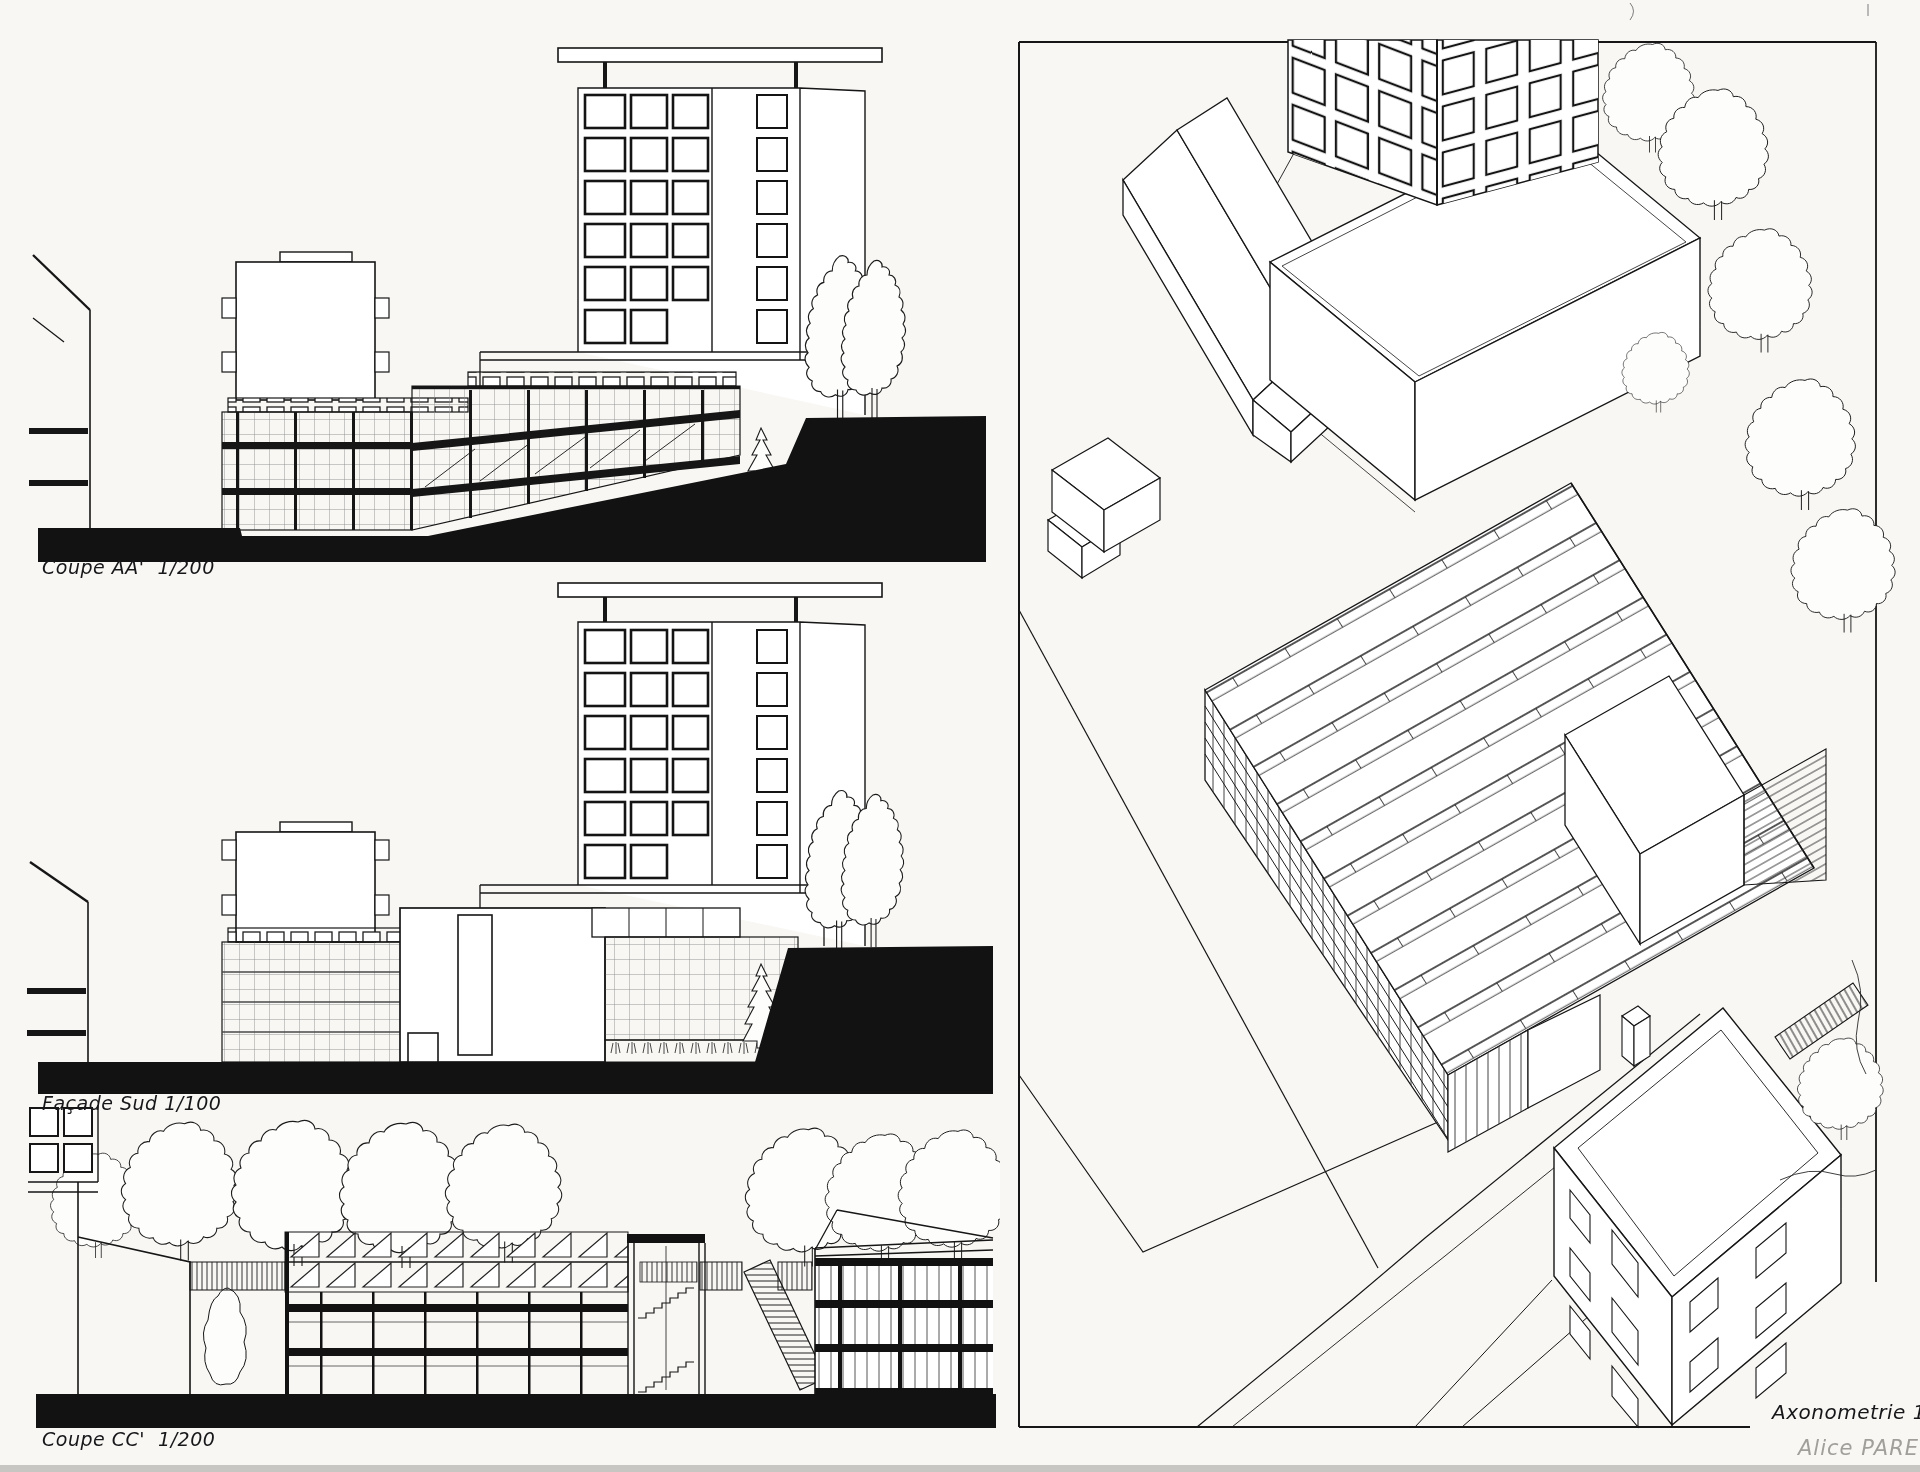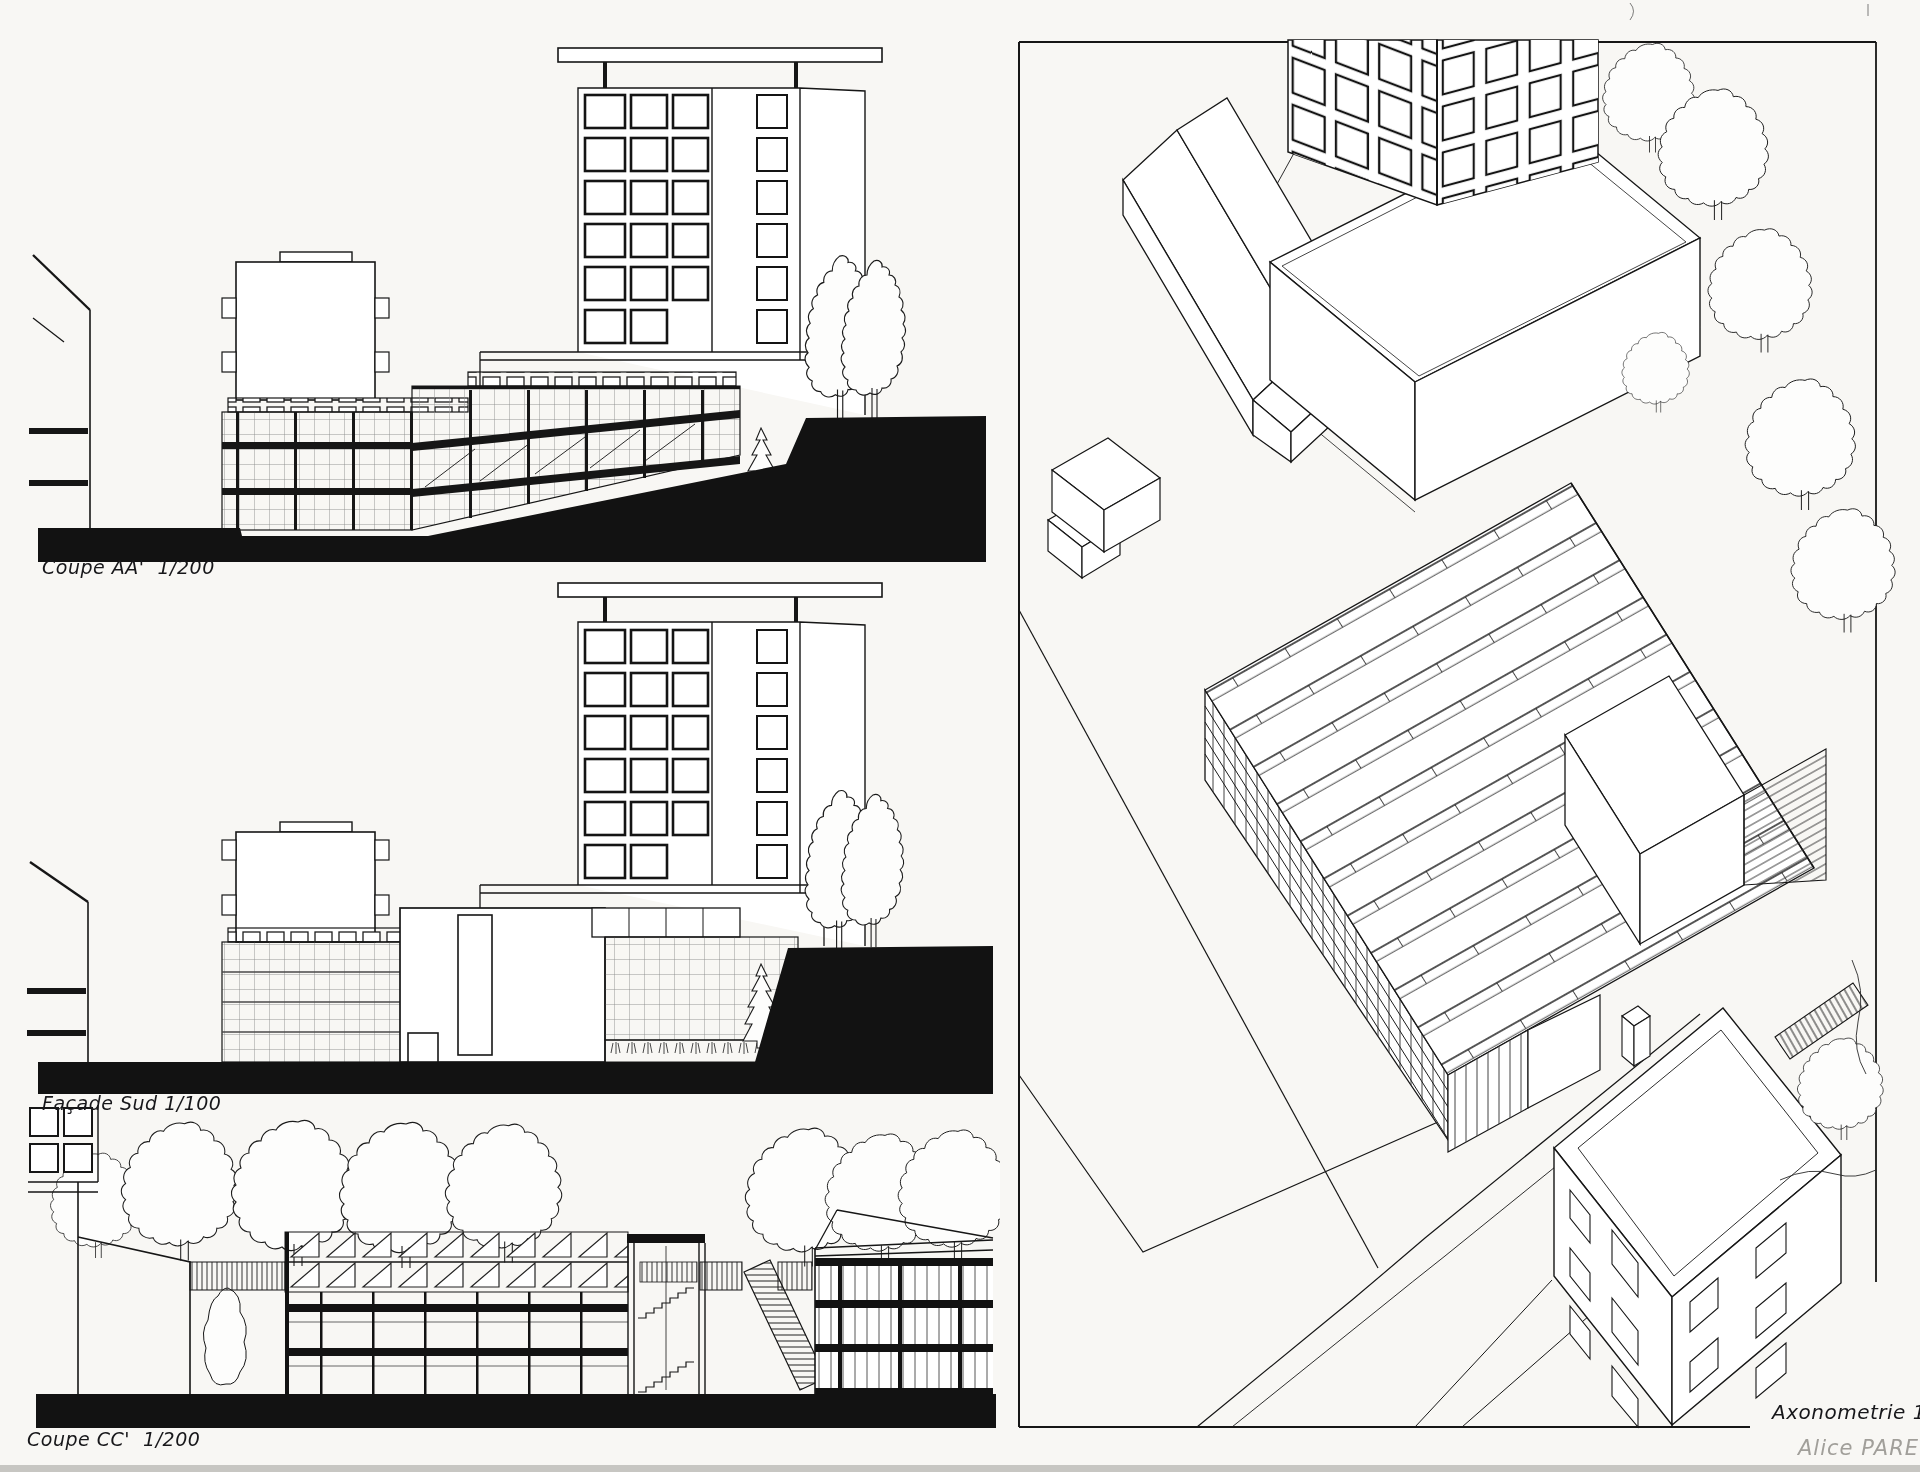--- a/index.html
+++ b/index.html
@@ -456,18 +456,18 @@
  </g>
 
  <g stroke="#2a2a2a" stroke-width="0.9" fill="none">
    <path d="M1780,1180 q30,-14 55,-6 q20,6 41,-4"></path>
    <path d="M1852,960 q14,30 6,62 q-6,28 8,52"></path>
  </g>
 </svg>
 
 <div class="label" style="left:42px;top:556px">Coupe AA'  1/200</div>
 <div class="label" style="left:42px;top:1092px">Façade Sud 1/100</div>
-<div class="label" style="left:27px;top:1428px">Coupe CC'  1/200</div>
+<div class="label" style="left:42px;top:1428px">Coupe CC'  1/200</div>
 <div class="label label-axo" style="left:1772px;top:1400px">Axonometrie 1/200</div>
 <div class="signature" style="left:1798px;top:1436px">Alice PARET</div>
 
 <div class="scan-strip"></div>
 </div>
 
 </body></html>

